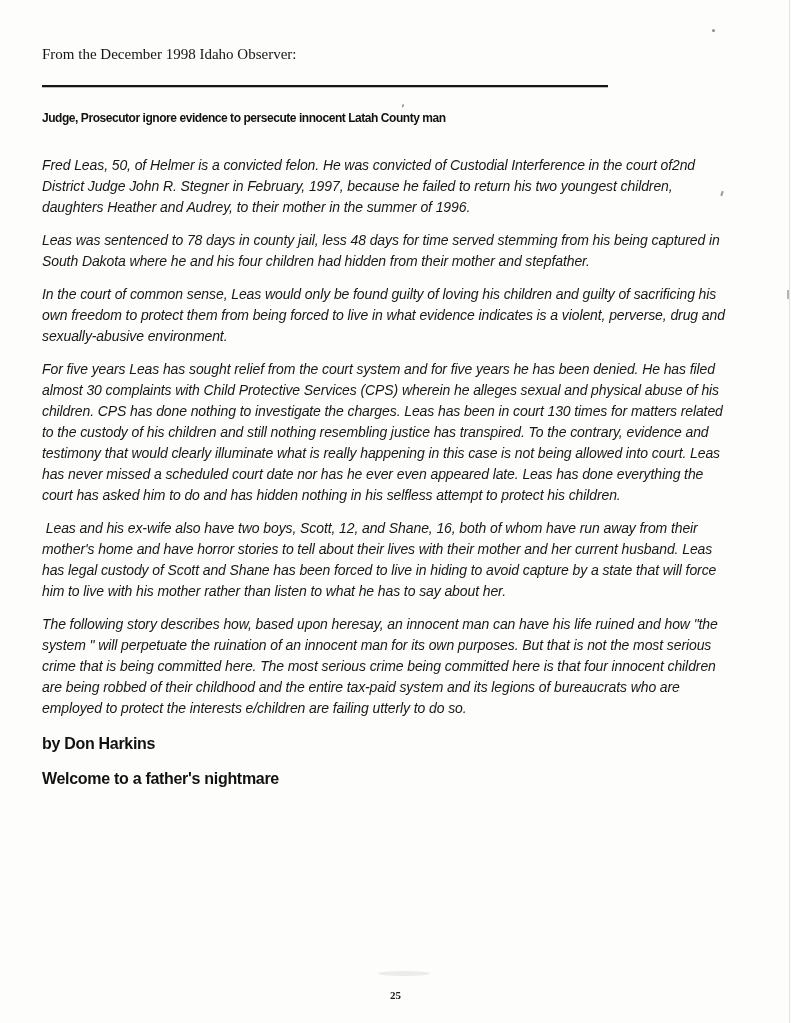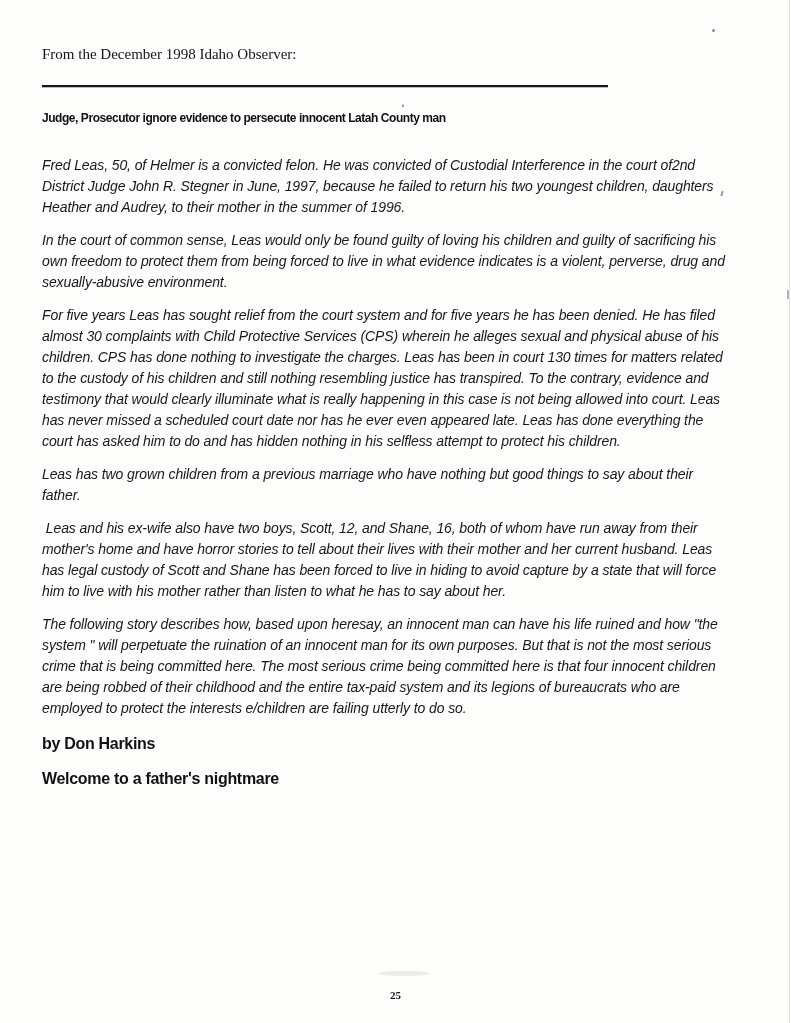--- a/index.html
+++ b/index.html
@@ -126,24 +126,24 @@
 
 <div class="page">
 
   <p class="source">From the December 1998 Idaho Observer:</p>
 
   <div class="rule"></div>
 
   <h1 class="headline">Judge, Prosecutor ignore evidence to persecute innocent Latah County man</h1>
 
   <div class="article-body">
-    <p class="para">Fred Leas, 50, of Helmer is a convicted felon. He was convicted of Custodial Interference in the court of2nd District Judge John R. Stegner in June, 1997, because he failed to return his two youngest children, daughters Heather and Audrey, to their mother in the summer of 1996.</p>
+    <p class="para">Fred Leas, 50, of Helmer is a convicted felon. He was convicted of Custodial Interference in the court of2nd District Judge John R. Stegner in February, 1997, because he failed to return his two youngest children, daughters Heather and Audrey, to their mother in the summer of 1996.</p>
+    <p class="para">Leas was sentenced to 78 days in county jail, less 48 days for time served stemming from his being captured in South Dakota where he and his four children had hidden from their mother and stepfather.</p>
     <p class="para">In the court of common sense, Leas would only be found guilty of loving his children and guilty of sacrificing his own freedom to protect them from being forced to live in what evidence indicates is a violent, perverse, drug and sexually-abusive environment.</p>
     <p class="para">For five years Leas has sought relief from the court system and for five years he has been denied. He has filed almost 30 complaints with Child Protective Services (CPS) wherein he alleges sexual and physical abuse of his children. CPS has done nothing to investigate the charges. Leas has been in court 130 times for matters related to the custody of his children and still nothing resembling justice has transpired. To the contrary, evidence and testimony that would clearly illuminate what is really happening in this case is not being allowed into court. Leas has never missed a scheduled court date nor has he ever even appeared late. Leas has done everything the court has asked him to do and has hidden nothing in his selfless attempt to protect his children.</p>
-    <p class="para">Leas has two grown children from a previous marriage who have nothing but good things to say about their father.</p>
     <p class="para"> Leas and his ex-wife also have two boys, Scott, 12, and Shane, 16, both of whom have run away from their mother's home and have horror stories to tell about their lives with their mother and her current husband. Leas has legal custody of Scott and Shane has been forced to live in hiding to avoid capture by a state that will force him to live with his mother rather than listen to what he has to say about her.</p>
     <p class="para">The following story describes how, based upon heresay, an innocent man can have his life ruined and how "the system " will perpetuate the ruination of an innocent man for its own purposes. But that is not the most serious crime that is being committed here. The most serious crime being committed here is that four innocent children are being robbed of their childhood and the entire tax-paid system and its legions of bureaucrats who are employed to protect the interests e/children are failing utterly to do so.</p>
   </div>
 
   <p class="byline">by Don Harkins</p>
 
   <p class="subhead">Welcome to a father's nightmare</p>
 
   <div class="pagenum-wrap">
     <span class="pagenum">25</span>

